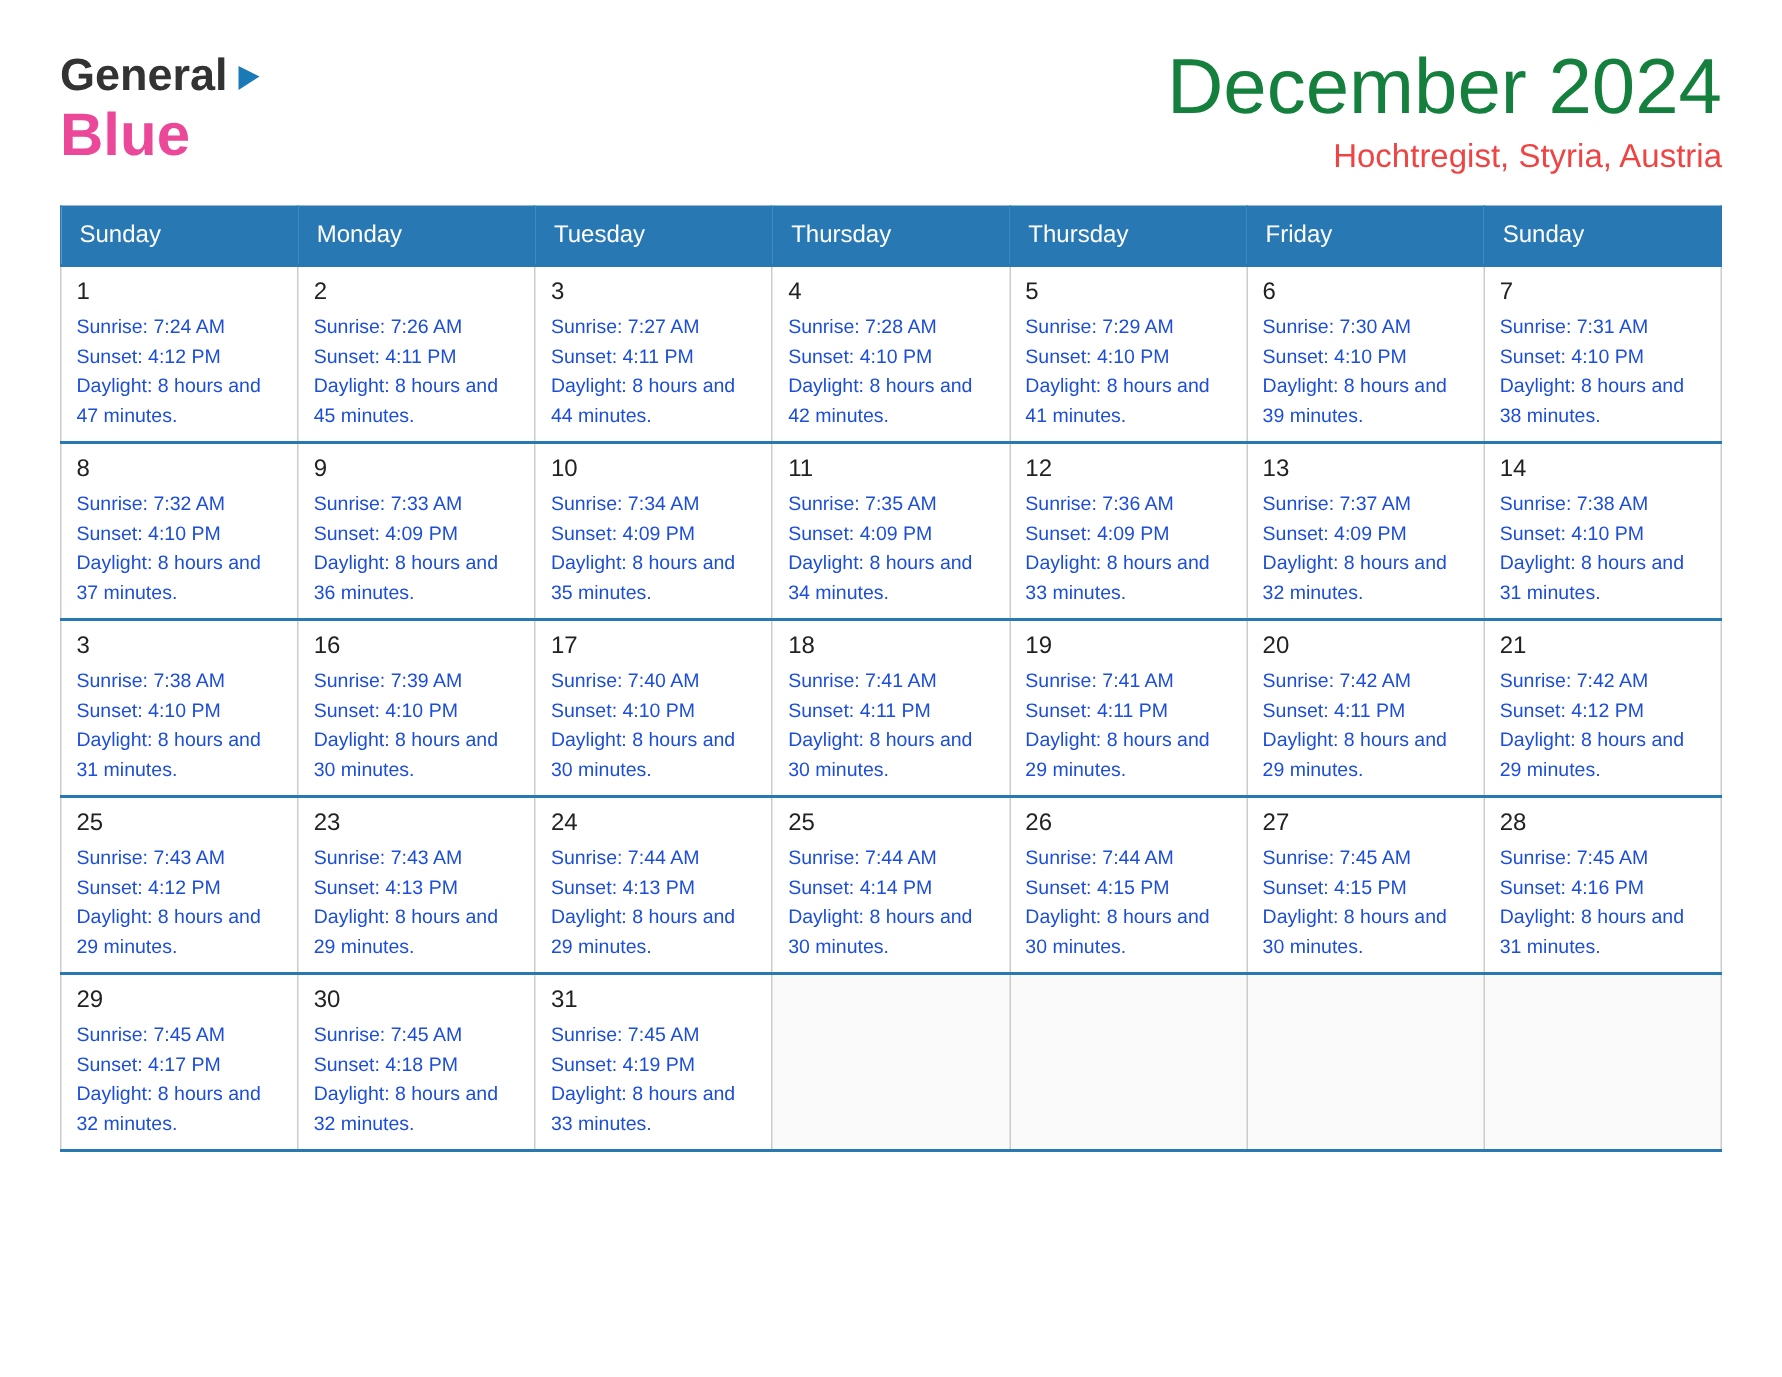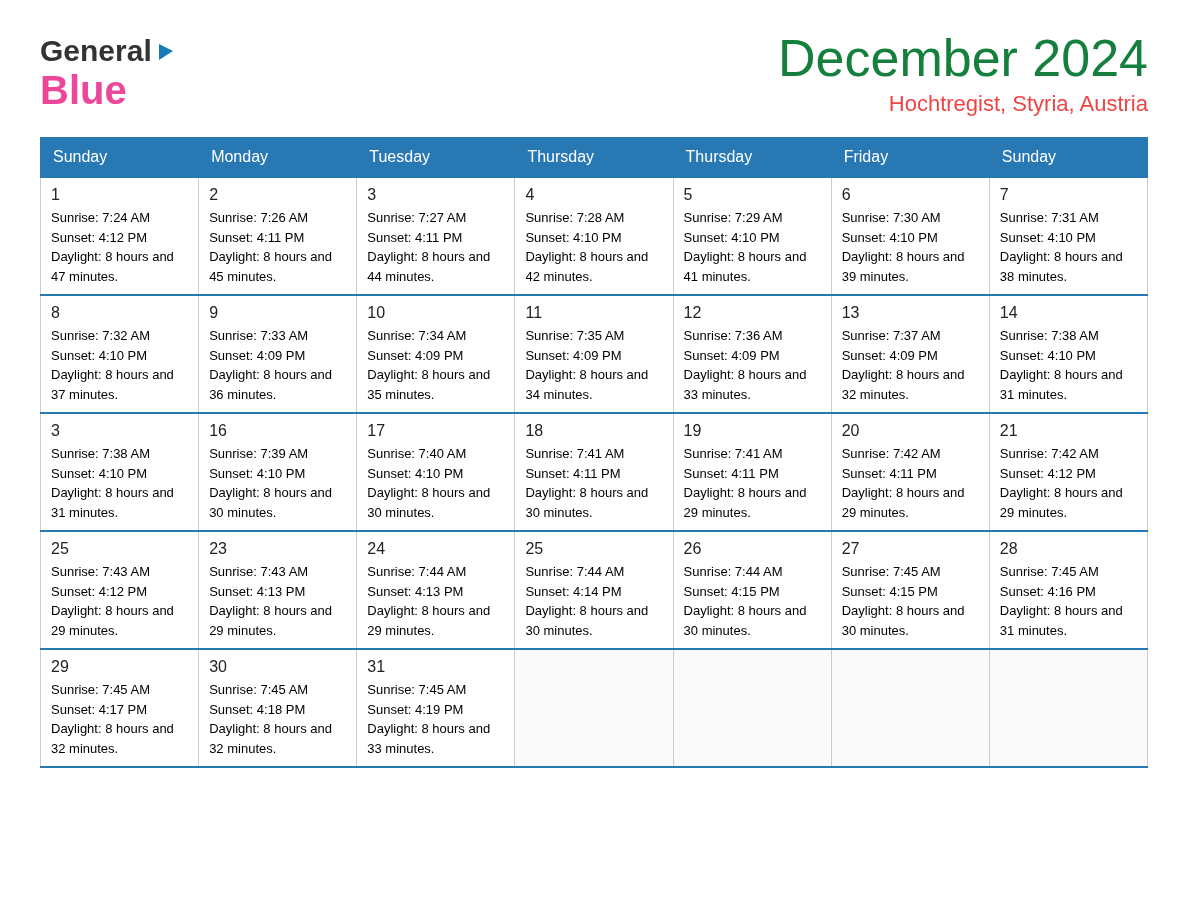--- a/index.html
+++ b/index.html
@@ -68,21 +68,21 @@
     .day-number {
       font-size: 16px;
       font-weight: normal;
       color: #222;
       display: block;
       margin-bottom: 4px;
     }
     .day-info {
       font-size: 13px;
       line-height: 1.5;
-      color: #000000;
+      color: #1d4ed8;
     }
     .empty-cell {
       background: #fafafa;
     }
   </style>
 </head>
 <body>
 
 <div class="header-area">
   <div class="logo">

